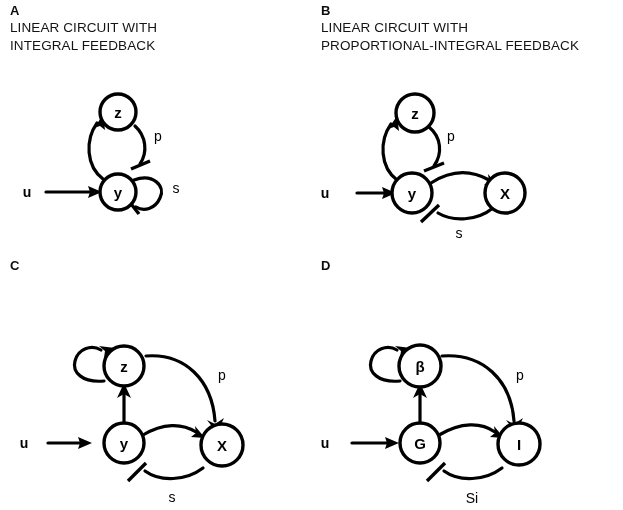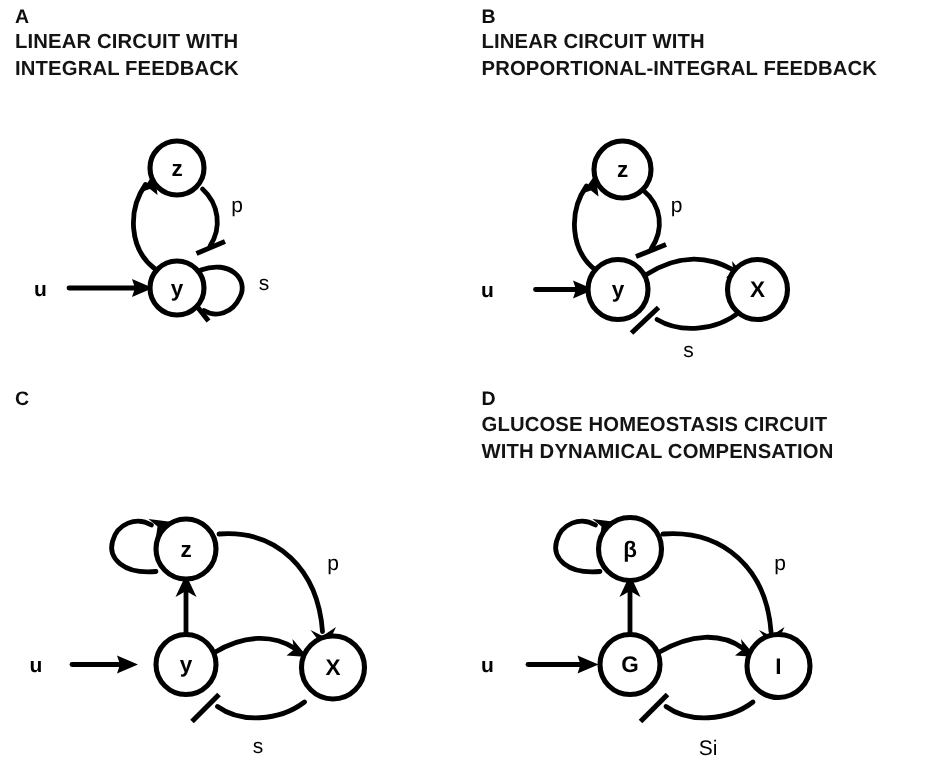--- a/index.html
+++ b/index.html
@@ -33,21 +33,21 @@
     font-weight: bold;
     color: #0d0d0d;
     letter-spacing: 0px;
     line-height: 14px;
   }
   .panel-title {
     position: absolute;
     left: 10px;
     top: 19px;
     font-size: 13.5px;
-    font-weight: bold;
+    font-weight: normal;
     color: #141414;
     line-height: 18px;
     white-space: pre-line;
     letter-spacing: 0.1px;
   }
   .diagram {
     position: absolute;
     left: 0;
     top: 0;
     width: 311px;
@@ -211,22 +211,20 @@
 
         <text class="input-label" x="24" y="188">u</text>
         <text class="edge-label" x="222" y="120">p</text>
         <text class="edge-label" x="172" y="242">s</text>
       </svg>
     </div>
   </div>
 
   <div class="panel panel-d">
     <div class="panel-letter">D</div>
-    <div class="panel-title">GLUCOSE HOMEOSTASIS CIRCUIT
-WITH DYNAMICAL COMPENSATION</div>
 
     <div class="diagram">
       <svg width="311" height="255" viewBox="0 0 311 255" xmlns="http://www.w3.org/2000/svg">
 
         <line class="edge" x1="41" y1="188" x2="78" y2="188"></line>
         <polygon class="arrow-head" points="88,188 74,182 76,188 74,194"></polygon>
 
         <line class="edge" x1="109" y1="168" x2="109" y2="140"></line>
         <polygon class="arrow-head" points="109,128 102,143 109,139 116,143"></polygon>
 

